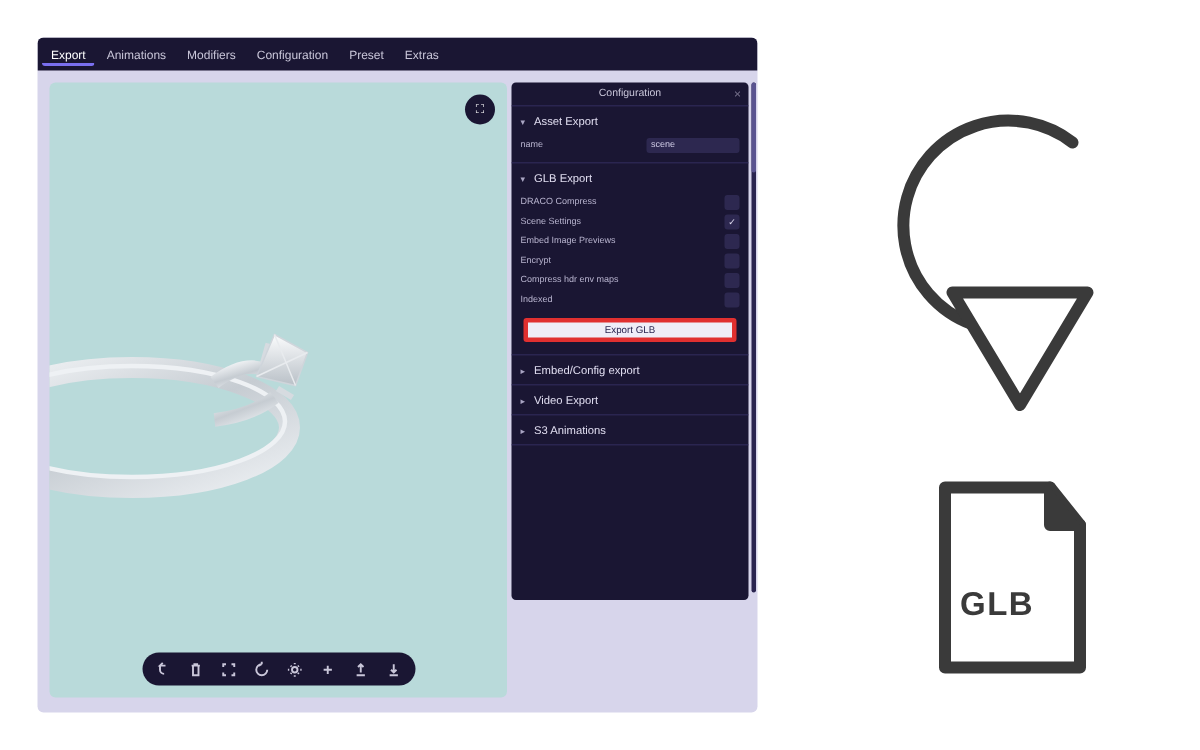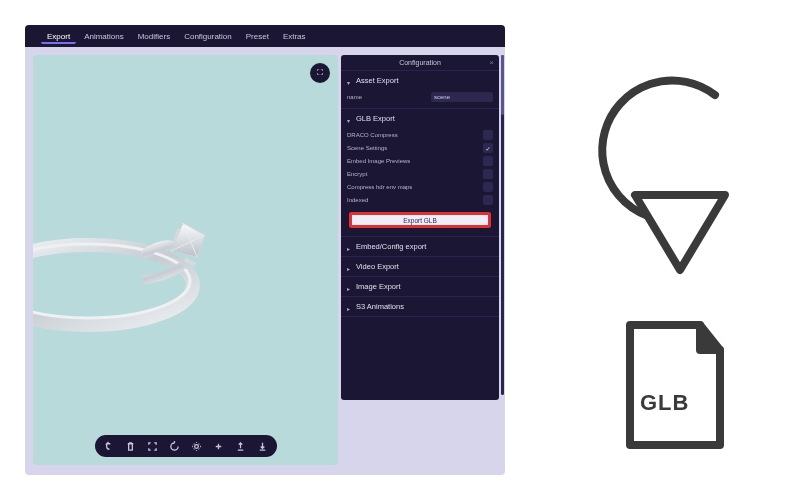--- a/index.html
+++ b/index.html
@@ -1,30 +1,30 @@
 <!DOCTYPE html>
 <html><head>
 <meta charset="utf-8">
 <style>
   *{box-sizing:border-box;margin:0;padding:0;font-family:Arial,Helvetica,sans-serif}
   body{width:800px;height:500px;background:#fff;position:relative;overflow:hidden}
   .app{position:absolute;left:25px;top:25px;width:480px;height:450px;background:#d7d5eb;border-radius:4px;overflow:hidden}
-  .topbar{height:22px;background:#1a1633;display:flex;align-items:center;padding:0 16px;gap:2px}
+  .topbar{height:22px;background:#1a1633;display:flex;align-items:center;padding:0 3px;gap:2px}
   .topbar .tab{color:#c9c6d9;font-size:8px;padding:3px 6px;cursor:pointer;border-radius:2px}
   .topbar .tab.active{color:#fff;border-bottom:2px solid #7a6ff0;padding-bottom:1px}
   .viewport{position:absolute;left:8px;top:30px;width:305px;height:410px;background:#b9dada;border-radius:4px;overflow:hidden}
   .ring{position:absolute;left:-40px;top:130px;width:240px;height:160px}
   .bottombar{position:absolute;left:50%;transform:translateX(-50%);bottom:8px;height:22px;background:#1a1633;border-radius:11px;display:flex;align-items:center;padding:0 8px;gap:10px}
   .bottombar .bi{width:12px;height:12px;display:flex;align-items:center;justify-content:center;color:#c9c6d9;font-size:9px;cursor:pointer}
   .expand-btn{position:absolute;right:8px;top:8px;width:20px;height:20px;border-radius:50%;background:#1a1633;display:flex;align-items:center;justify-content:center;cursor:pointer;color:#fff;font-size:8px}
   .sidepanel{position:absolute;right:6px;top:30px;width:158px;height:345px;background:#1a1633;border-radius:3px;display:flex;flex-direction:column;overflow:hidden}
   .panel-title{color:#c9c6d9;font-size:7px;text-align:center;padding:4px 0;border-bottom:1px solid #2a2550;position:relative}
   .panel-close{position:absolute;right:5px;top:3px;color:#7a758f;font-size:8px;cursor:pointer}
   .sec{border-bottom:1px solid #2a2550}
-  .sec-head{display:flex;align-items:center;gap:4px;padding:5px 6px;color:#e0ddf0;font-size:7.5px;cursor:pointer}
+  .sec-head{display:flex;gap:4px;padding:5px 6px;color:#e0ddf0;font-size:7.5px;cursor:pointer}
   .caret{width:5px;height:5px;display:inline-block}
   .caret::before{content:"▸";color:#aaa6c4;font-size:6px}
   .caret.open::before{content:"▾"}
   .sec-body{padding:2px 6px 6px 6px;display:flex;flex-direction:column;gap:3px}
   .row{display:flex;align-items:center;justify-content:space-between;gap:4px}
   .row .lbl{color:#b8b4cf;font-size:6px;flex:1;line-height:1.1}
   .row .val{width:62px;height:10px;background:#2d2850;border-radius:2px;color:#cfcbe5;font-size:6px;display:flex;align-items:center;padding:0 3px}
   .chk{width:10px;height:10px;background:#2d2850;border-radius:2px;display:flex;align-items:center;justify-content:center;color:#e0ddf0;font-size:6px}
   .export-btn{margin:4px 2px 2px 2px;height:16px;background:#efedf7;color:#2a2550;font-size:6.5px;display:flex;align-items:center;justify-content:center;border-radius:2px;cursor:pointer;border:3px solid #e03030}
   .scroll-ind{position:absolute;right:1px;top:30px;width:3px;height:340px;background:#2a2550;border-radius:2px}
@@ -193,26 +193,20 @@
     </div>
     <div class="sec">
       <div class="sec-head">
         <span class="caret"></span>
         <span>Video Export</span>
       </div>
     </div>
     <div class="sec">
       <div class="sec-head">
         <span class="caret"></span>
-        <span>Image Export</span>
-      </div>
-    </div>
-    <div class="sec">
-      <div class="sec-head">
-        <span class="caret"></span>
         <span>S3 Animations</span>
       </div>
     </div>
   </div>
   <div class="scroll-ind"></div>
   <div class="scroll-thumb"></div>
 </div>
 
 <div class="illus">
   <svg viewBox="0 0 240 380">

